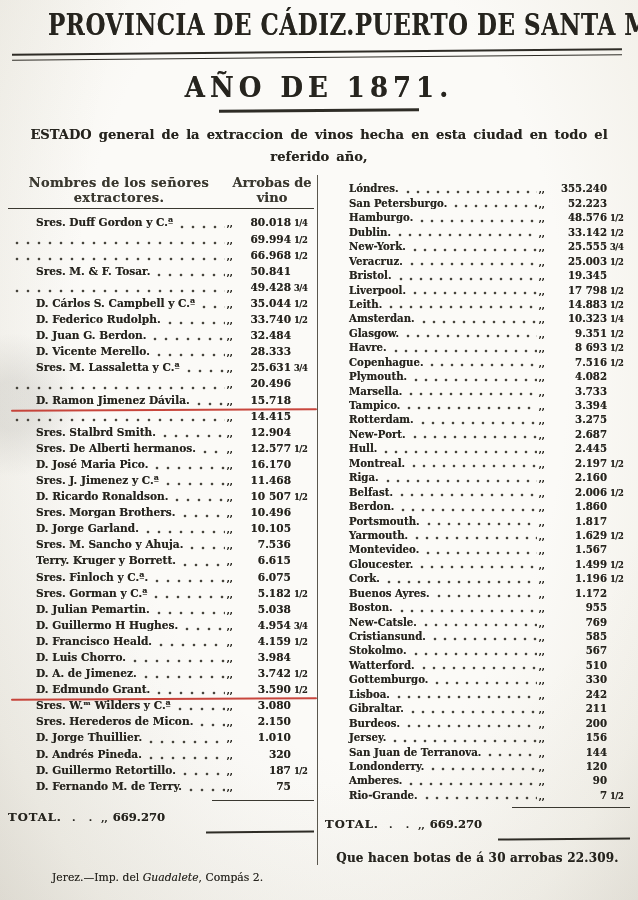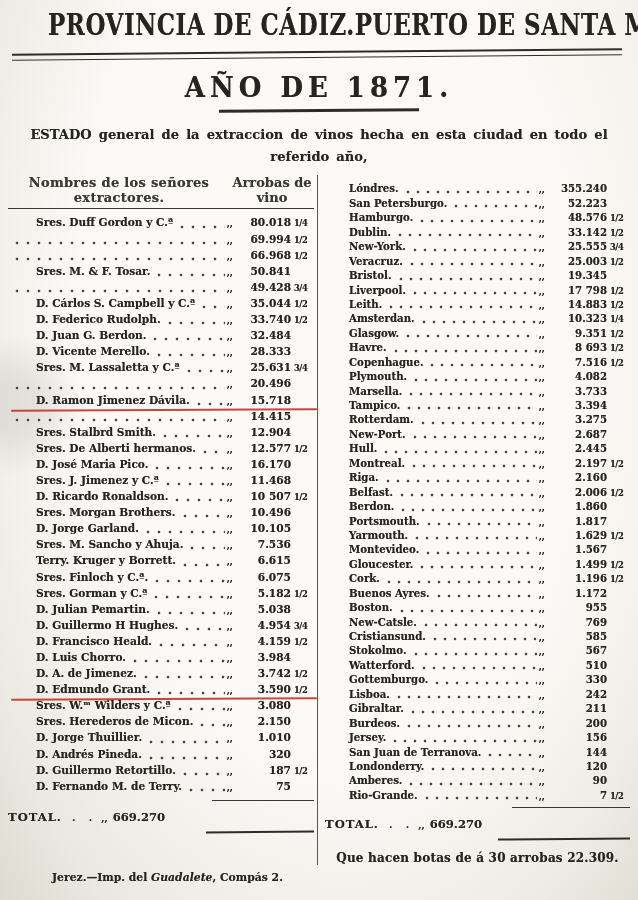--- a/index.html
+++ b/index.html
@@ -42,21 +42,21 @@
   .total-block{margin-top:4px;}
   .rule-above-total{margin-left:auto;width:102px;border-top:1.4px solid #3a3830;}
   .col-right .rule-above-total{width:118px;}
   .total-line{display:flex;justify-content:flex-start;align-items:baseline;font-size:11.6px;font-weight:bold;margin-top:9px;padding-right:10px;}
   .total-line .t-label{letter-spacing:1px;}
   .total-line .t-sep{font-size:10px;letter-spacing:5px;margin:0 4px 0 10px;}
   .total-line .t-comma{font-size:9px;margin-right:5px;}
   .rule-below-total{margin-left:auto;margin-top:7px;width:108px;border-top:2.5px solid #2e2c26;transform:rotate(-0.4deg);}
   .col-right .rule-below-total{width:132px;}
   .note{margin-top:11px;text-align:center;font-size:12px;font-weight:bold;letter-spacing:0.2px;}
-  .footer{position:absolute;left:52px;bottom:16px;font-size:10.8px;font-weight:bold;}
+  .footer{position:absolute;left:52px;bottom:16px;font-size:10.8px;font-weight:normal;}
   .footer .imprint{font-style:italic;}
 </style>
 </head>
 <body>
 
 <div class="page">
 
   <div class="masthead">
     <span class="title">PROVINCIA DE CÁDIZ.</span>
     <span class="title">PUERTO DE SANTA MARIA.</span>

